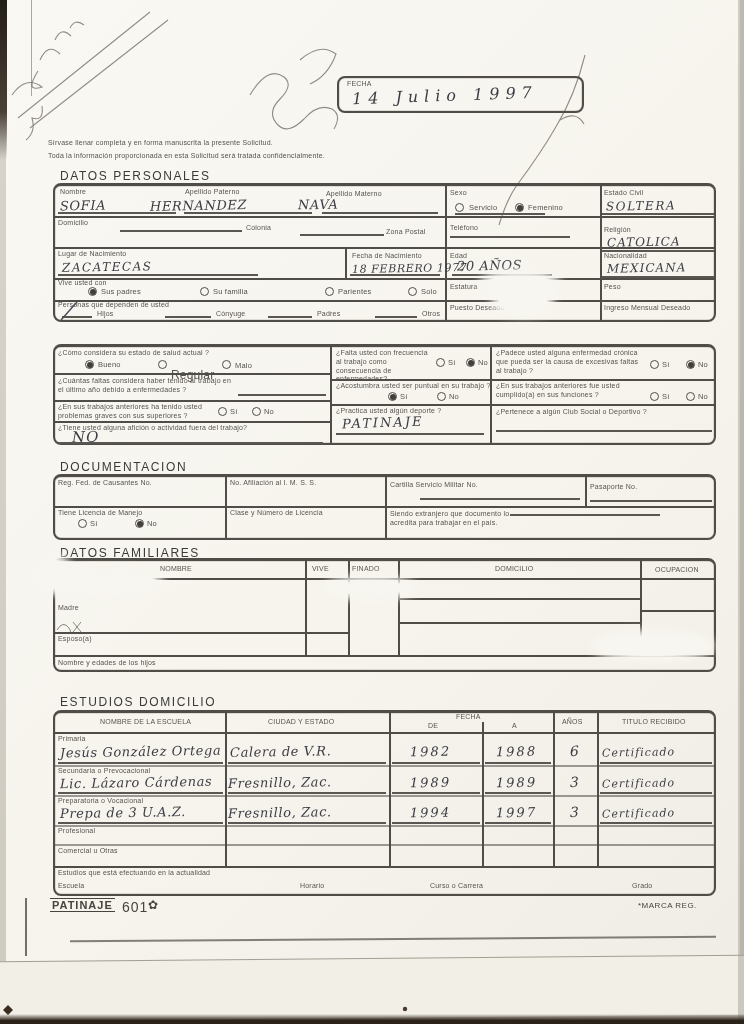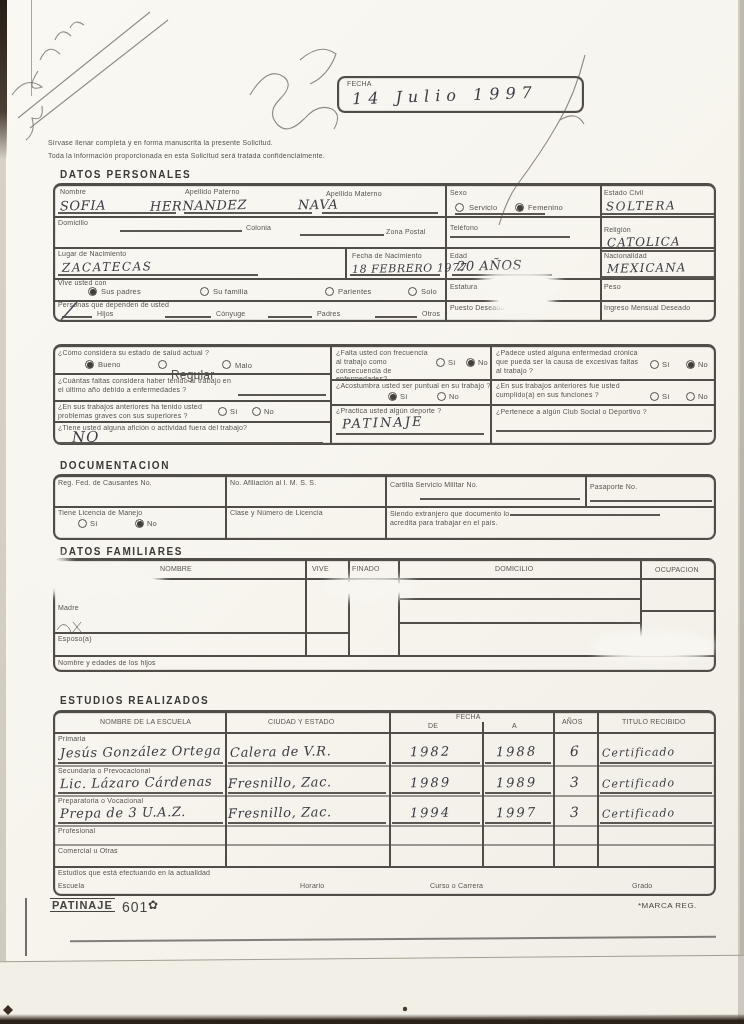--- a/index.html
+++ b/index.html
@@ -11,21 +11,21 @@
   .backing{position:absolute;left:-4px;top:958px;width:752px;height:60px;background:#f2efe7;
            border-top:1px solid #a39e93;transform:rotate(-0.5deg)}
   .edge-left{position:absolute;left:0;top:0;width:7px;height:160px;
              background:linear-gradient(#261f17,#4a4036 70%,rgba(74,64,54,0))}
   .edge-bottom{position:absolute;left:0;top:1014px;width:744px;height:10px;
                background:linear-gradient(rgba(43,34,26,0),#2b221a 65%)}
   .edge-right{position:absolute;right:0;top:0;width:6px;height:1024px;background:rgba(160,154,142,.45)}
   .foldline{position:absolute;left:31px;top:0;width:1px;height:96px;background:rgba(90,85,78,.5)}
 
   .title{position:absolute;font-size:15px;letter-spacing:4px;color:#413f3c;white-space:nowrap;font-weight:500}
-  .head{position:absolute;font-size:10px;font-weight:bold;color:#3b3a38;letter-spacing:1.6px;white-space:nowrap}
+  .head{position:absolute;font-size:12px;font-weight:normal;color:#3b3a38;letter-spacing:1.6px;white-space:nowrap}
   .lbl{position:absolute;font-size:7px;color:#56534f;letter-spacing:.2px;white-space:nowrap;line-height:1.25}
   .lbl.w{width:auto;white-space:normal}
   .box{position:absolute;border:2px solid #504d49;border-radius:8px;box-shadow:inset 0 0 0 .5px rgba(120,115,108,.4)}
   .vline{position:absolute;width:1.5px;background:#504d49}
   .hline{position:absolute;height:1.5px;background:#504d49}
   .seg{position:absolute;height:1.5px;background:#5a5753}
   .hw{position:absolute;font-family:"DejaVu Serif",serif;font-style:italic;color:#3d3d46;
       white-space:nowrap;transform:rotate(-1deg);letter-spacing:.6px}
   .radio{position:absolute;width:9px;height:9px;border:1.5px solid #504d49;border-radius:50%;background:transparent}
   .radio.on::after{content:"";position:absolute;inset:.5px;background:#423f3a;border-radius:50%}
@@ -248,21 +248,21 @@
   <div class="lbl" style="left:58px;top:635px">Esposo(a)</div>
   <div class="lbl" style="left:58px;top:659px">Nombre y edades de los hijos</div>
   <svg class="scribble" style="left:55px;top:618px" width="36" height="16" viewBox="0 0 36 16">
     <path d="M2,12 q6,-10 12,-2 q4,6 -2,6 M18,4 l8,10 M26,4 l-8,10" stroke="#5a5751" stroke-width="1" fill="none" opacity=".7"></path>
   </svg>
   <div class="smudge" style="left:48px;top:574px;width:110px;height:18px"></div>
   <div class="smudge" style="left:330px;top:582px;width:80px;height:12px"></div>
   <div class="smudge" style="left:598px;top:636px;width:110px;height:20px"></div>
   <div class="smudge" style="left:40px;top:560px;width:26px;height:26px"></div>
 
-  <div class="head" style="left:60px;top:695px">ESTUDIOS REALIZADOS</div>
+  <div class="head" style="left:60px;top:695px">ESTUDIOS DOMICILIO</div>
   <div class="box" style="left:53px;top:710px;width:663px;height:186px;border-top-width:3px"></div>
   <div class="vline" style="left:225px;top:712px;height:154px"></div>
   <div class="vline" style="left:389px;top:712px;height:154px"></div>
   <div class="vline" style="left:482px;top:722px;height:144px"></div>
   <div class="vline" style="left:553px;top:712px;height:154px"></div>
   <div class="vline" style="left:597px;top:712px;height:154px"></div>
   <div class="hline" style="left:53px;top:732px;width:663px"></div>
   <div class="lbl" style="left:100px;top:718px">NOMBRE DE LA ESCUELA</div>
   <div class="lbl" style="left:268px;top:718px">CIUDAD Y ESTADO</div>
   <div class="lbl" style="left:456px;top:713px">FECHA</div>

